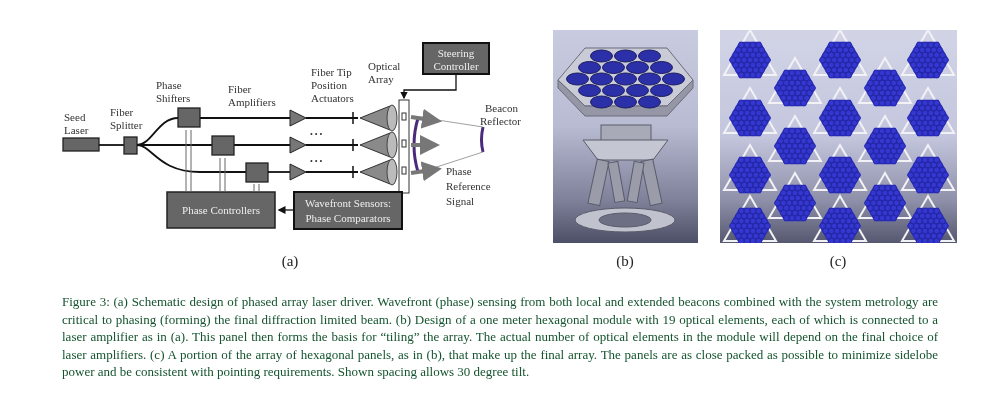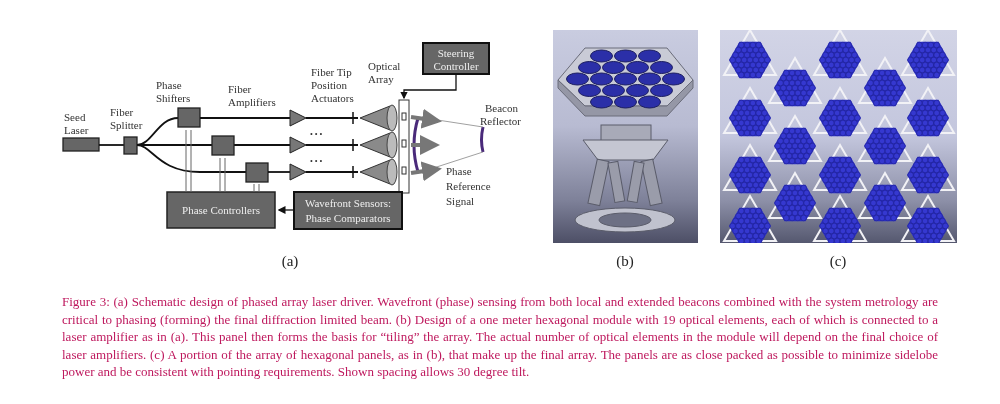--- a/index.html
+++ b/index.html
@@ -3,21 +3,21 @@
   <meta charset="utf-8">
   <style>
     html, body { margin: 0; padding: 0; background: #ffffff; }
     body { width: 1000px; height: 404px; position: relative; overflow: hidden;
            font-family: "Liberation Serif", "DejaVu Serif", serif; color: #1a1a1a; }
     .abs { position: absolute; }
     .box-text { fill: #eeeeee; font-size: 11px; font-family: "Liberation Serif", serif; }
     .dtxt { fill: #333; font-size: 11px; font-family: "Liberation Serif", serif; }
     .sublabel { font-size: 15px; color: #222; text-align: center; width: 40px; }
     #caption { left: 62px; top: 293px; width: 876px; font-size: 13px; line-height: 17.5px;
-               text-align: justify; color: #be185d; }
+               text-align: justify; color: #14532d; }
     #panel-b { left: 553px; top: 30px; width: 145px; height: 213px;
                background: linear-gradient(180deg, #c9cce0 0%, #b8bbd2 45%, #7e8199 80%, #4d4f66 100%); }
     #panel-c { left: 720px; top: 30px; width: 237px; height: 213px;
                background: linear-gradient(180deg, #d2d4e6 0%, #c3c6dd 50%, #8d90a8 80%, #55586f 100%); }
   </style>
 </head>
 <body>
 
 <svg class="abs" style="left:0;top:0" width="540" height="290">
   <defs>

